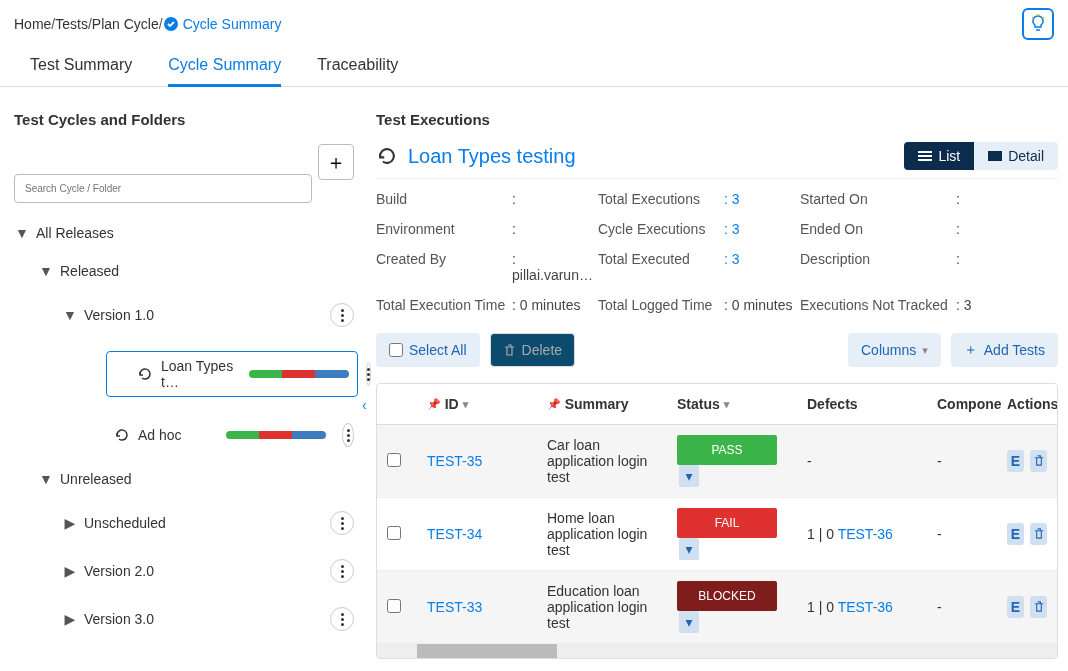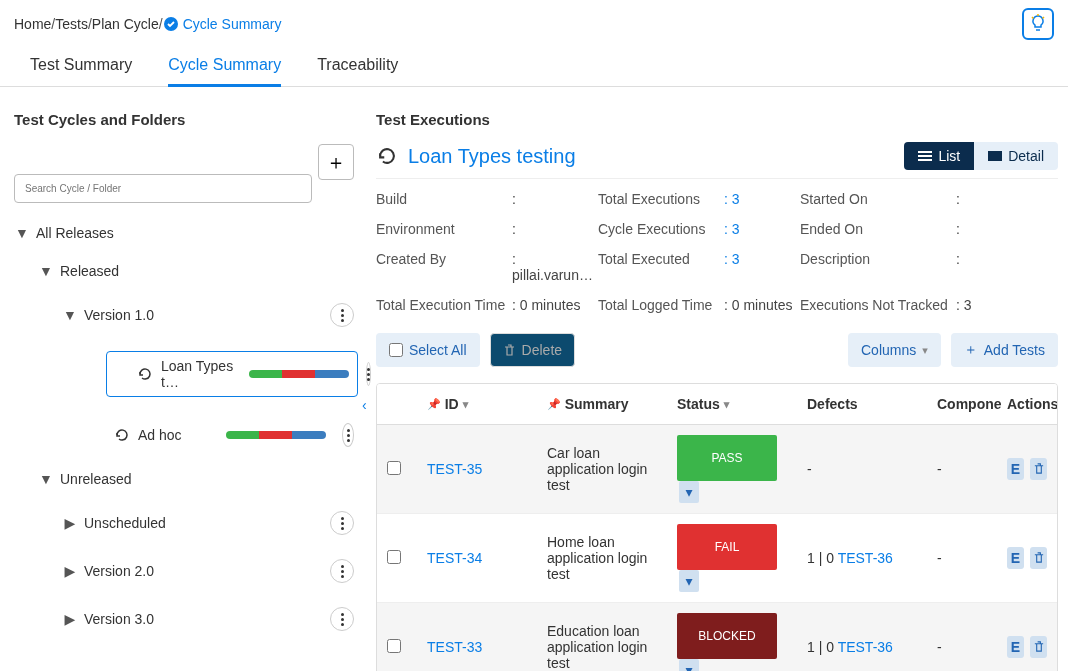--- a/index.html
+++ b/index.html
@@ -62,21 +62,21 @@
 .col-id { width: 120px; color: #333;}
 .col-sum { width: 130px; }
 .col-stat { width: 130px; }
 .col-def { width: 130px; }
 .col-comp { width: 70px; }
 .col-act { width: 60px; }
 .tbody .tr { display: flex; border-bottom: 1px solid #eee; align-items: center; }
 .tbody .td { padding: 10px; font-size: 14px; }
 .tr.zebra { background: #f5f5f5; }
 .test-id { color: #0a7ee6; }
-.status-pill { display: inline-flex; align-items: center; justify-content: center; color: #fff; font-size: 12px; padding: 16px 0; border-radius: 2px; width: 100px; font-weight: 500; }
+.status-pill { display: inline-flex; align-items: center; justify-content: center; color: #fff; font-size: 12px; padding: 8px 0; border-radius: 2px; width: 100px; font-weight: 500; }
 .status-pill.PASS { background: #3bb54a; }
 .status-pill.FAIL { background: #e03131; }
 .status-pill.BLOCKED { background: #7f1d1d; }
 .status-dd { width: 20px; height: 22px; background: #d0e0f0; border-radius: 2px; display: inline-flex; align-items: center; justify-content: center; margin-left: 2px; color: #2265b3; }
 .defect-link { color: #0a7ee6; }
 .icon-e { width: 22px; height: 22px; background: #d0e0f0; color: #2265b3; border-radius: 3px; display: inline-flex; align-items: center; justify-content: center; font-weight: 600; cursor: pointer;}
 .icon-trash { width: 22px; height: 22px; background: #d0e0f0; color: #2265b3; border-radius: 3px; display: inline-flex; align-items: center; justify-content: center; cursor: pointer;}
 .scroll-track { height: 14px; background: #eee; display: flex; }
 .scroll-thumb { height: 100%; background: #bbb; width: 140px; margin-left: 40px;}
 .collapse-handle { position: absolute; left: -2px; top: 310px; color: #0a7ee6; font-size: 14px; cursor: pointer;}

